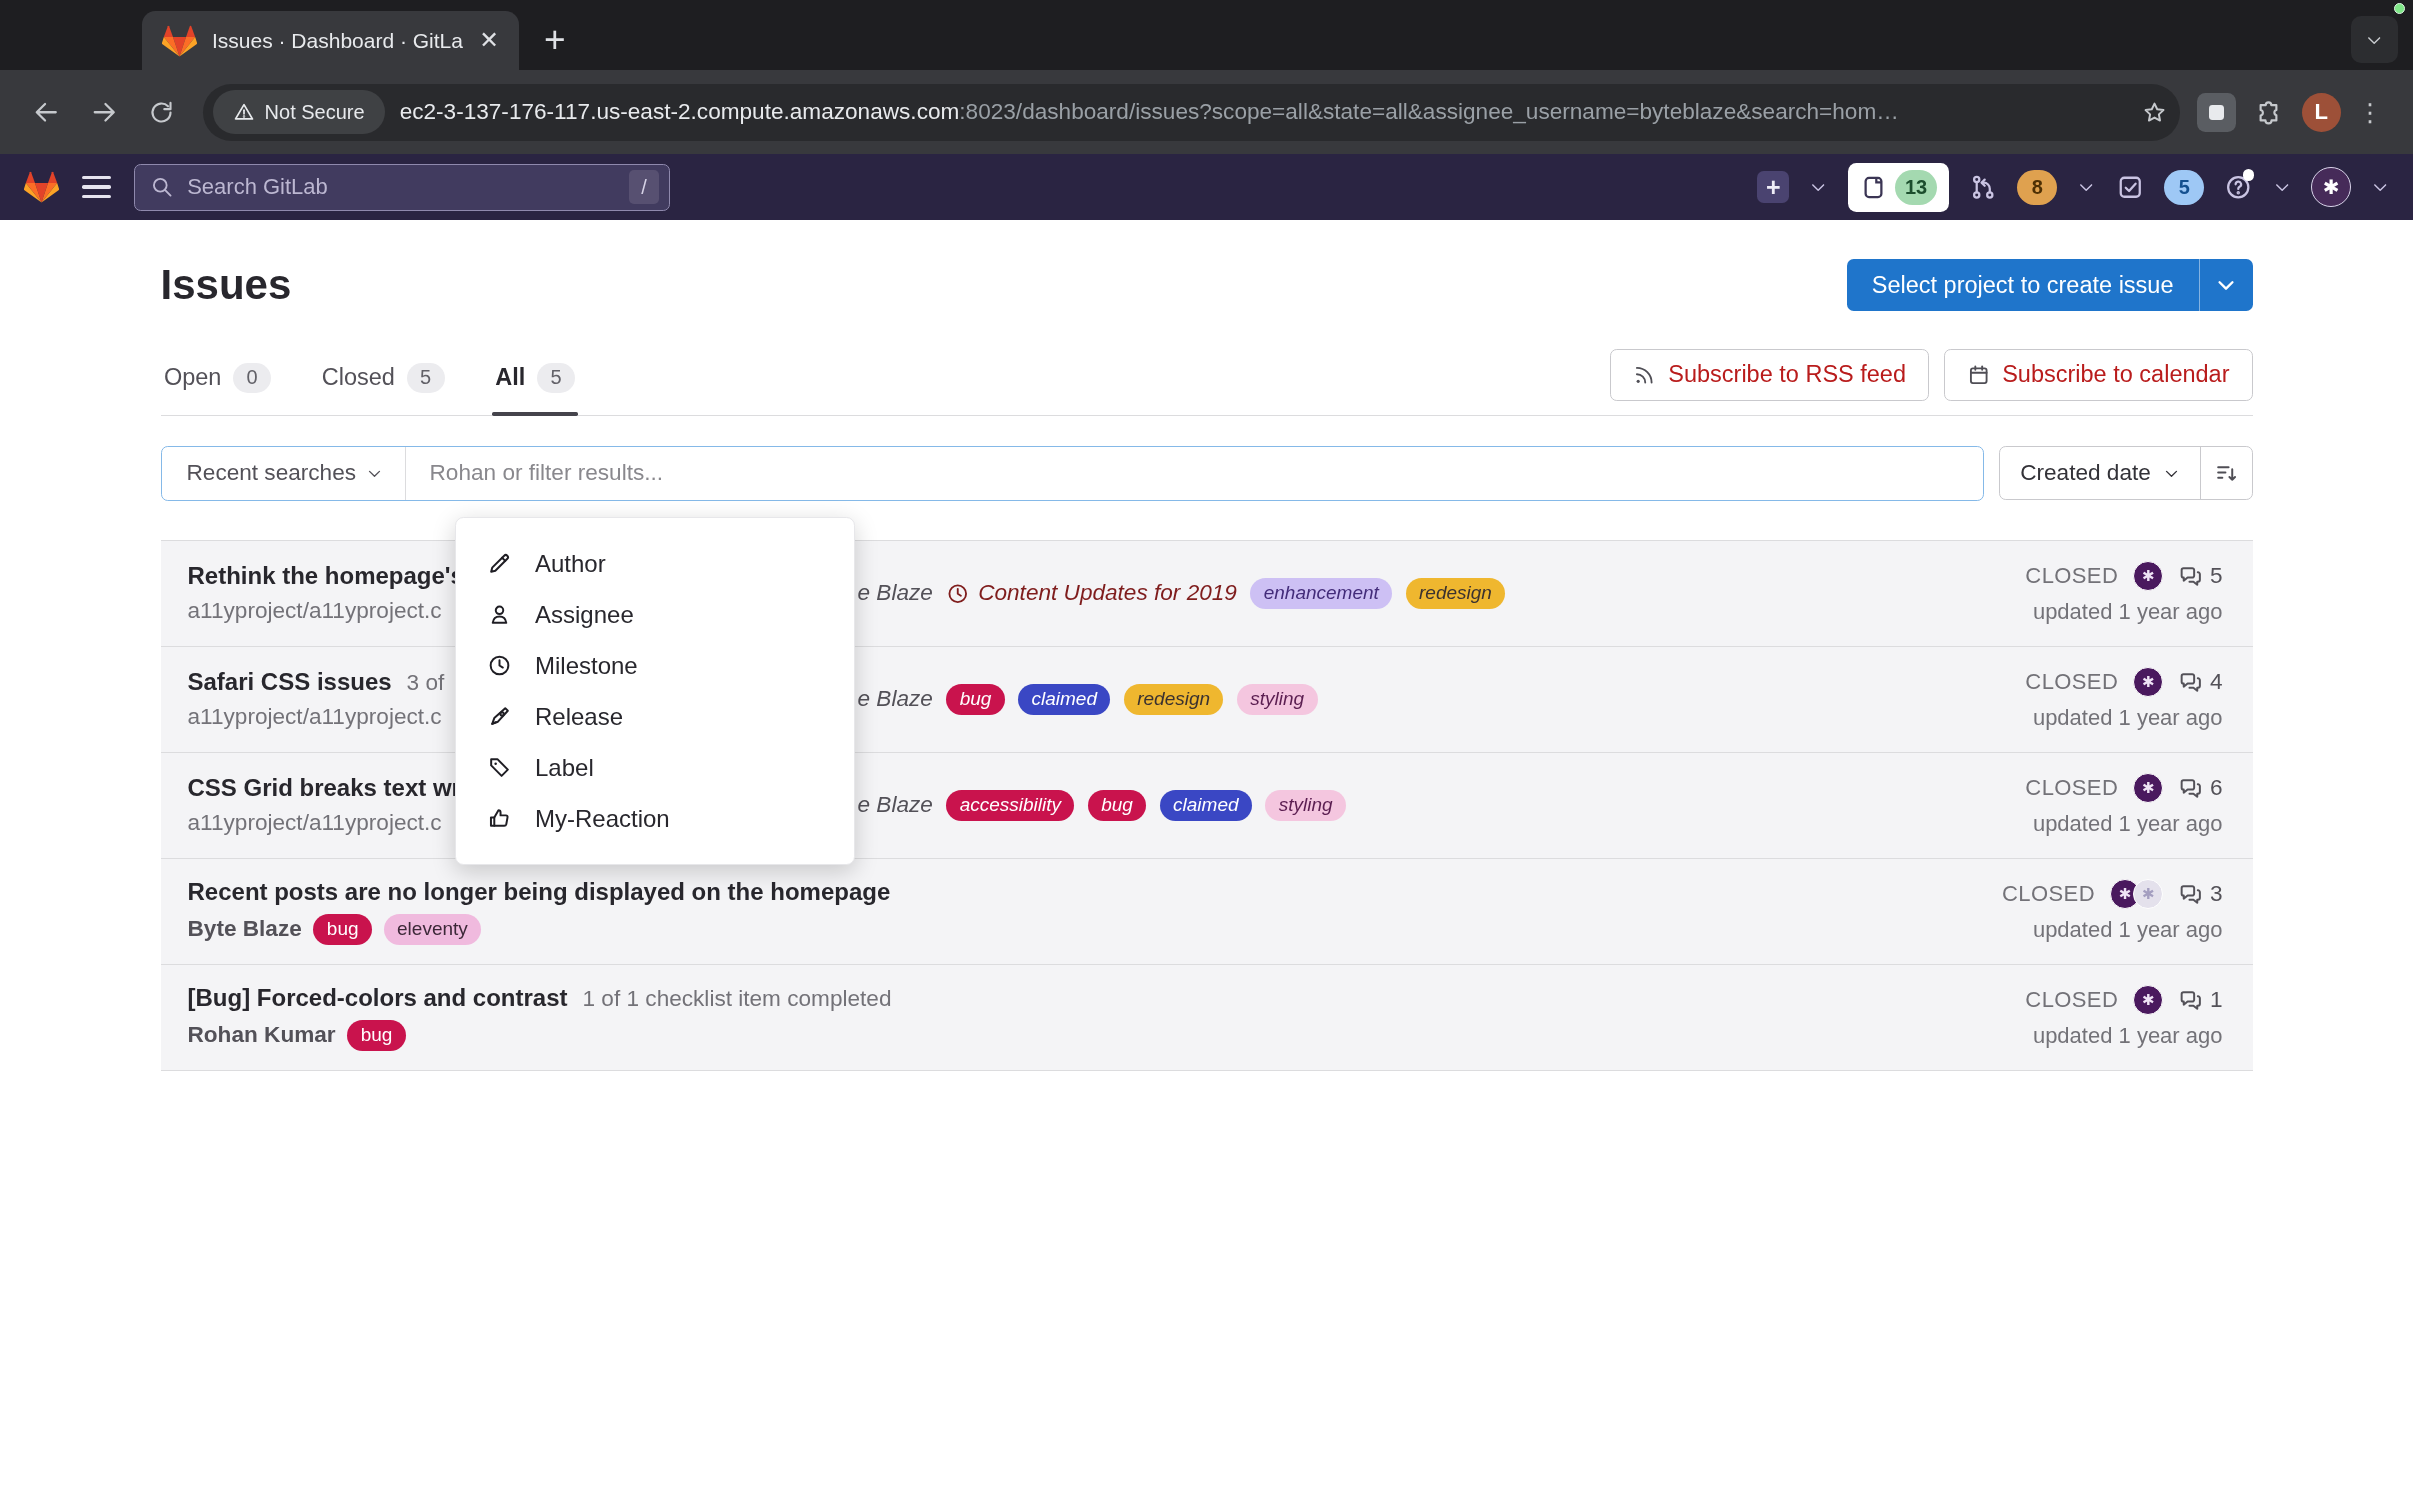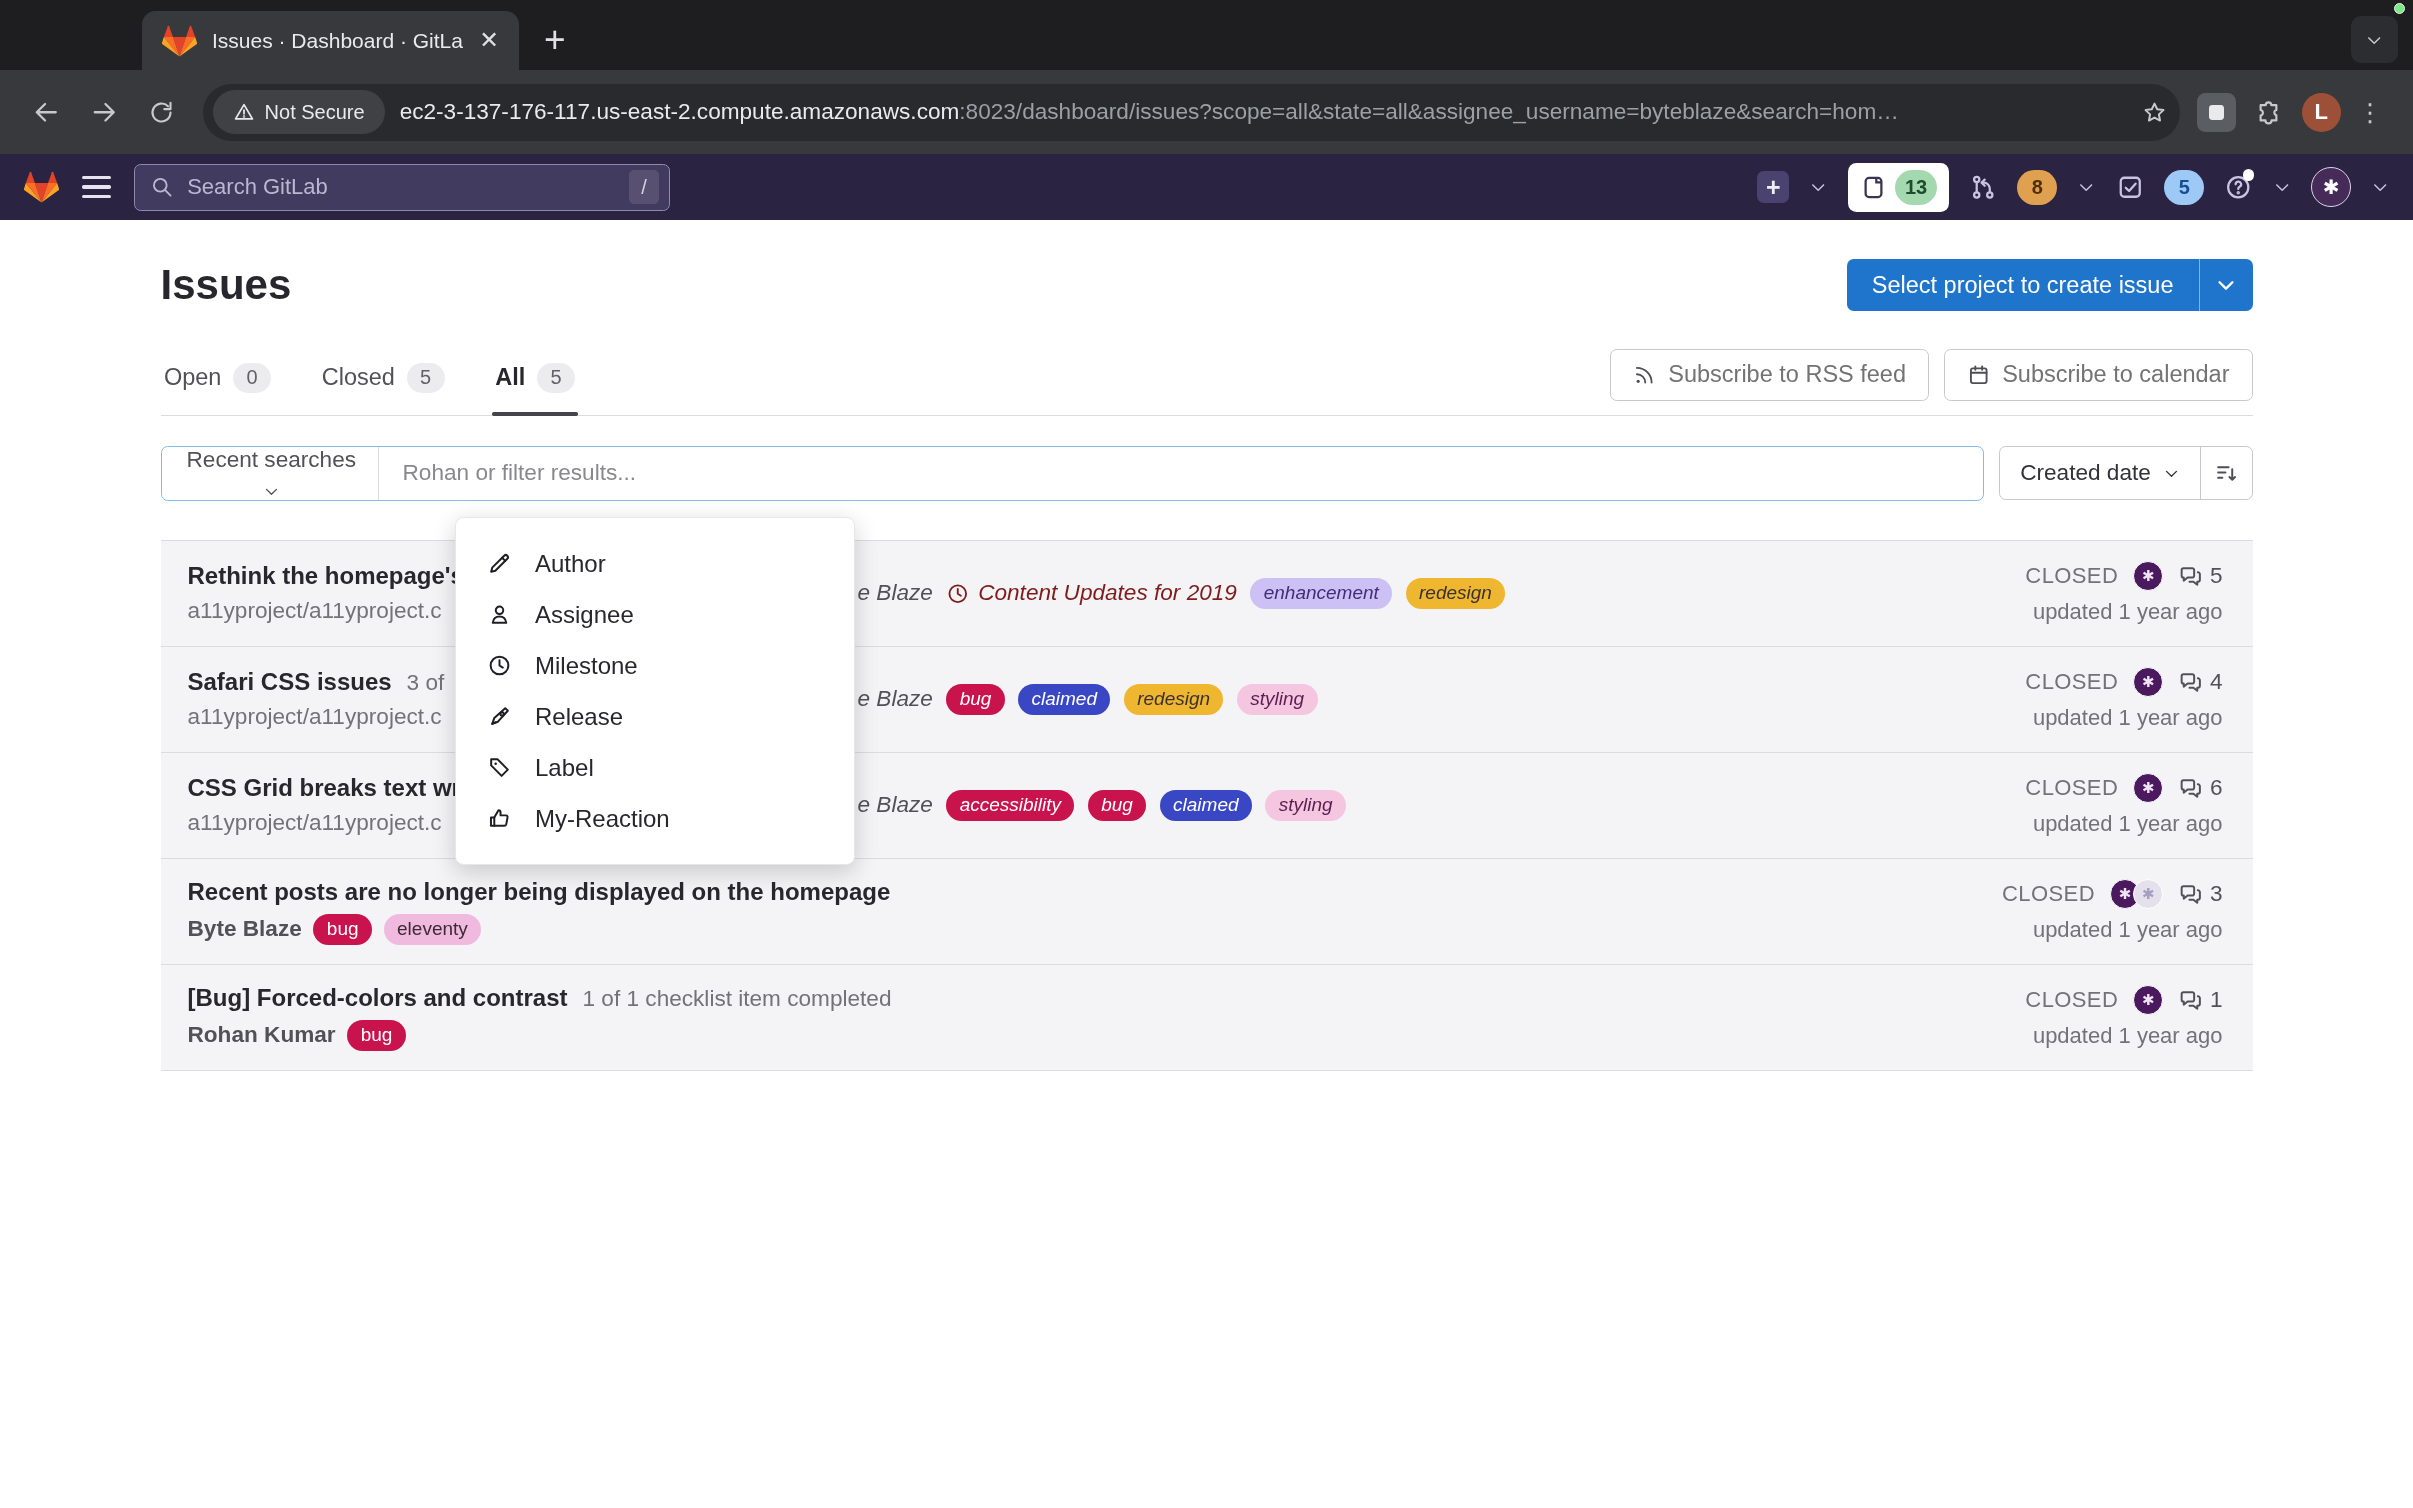--- a/index.html
+++ b/index.html
@@ -67,27 +67,27 @@
   .createbtn .caretseg{display:flex;align-items:center;justify-content:center;width:54px;border-left:0.8px solid rgba(255,255,255,.45);}
 
   .tabsrow{display:flex;align-items:center;margin-top:37px;border-bottom:0.8px solid #dcdcde;position:relative;}
   .statetabs{display:flex;gap:44px;}
   .statetab{display:flex;align-items:center;gap:11.7px;padding:15px 3.4px 22px;font-size:23.5px;color:#535158;position:relative;}
   .statetab.active{font-weight:700;color:#28272d;}
   .statetab.active::after{content:"";position:absolute;left:0;right:0;bottom:-0.8px;height:3.4px;background:#45444c;border-radius:1.7px;}
   .cntpill{background:#ececef;color:#626168;font-size:20px;border-radius:837px;padding:3.4px 13.4px;font-weight:400;}
   .tabsrow .rightbtns{margin-left:auto;display:flex;gap:15px;padding-bottom:13.4px;}
   .obtn{display:flex;align-items:center;gap:11.7px;height:52px;padding:0 22px;border:0.8px solid #c9c9cd;border-radius:6.7px;
-    background:#fff;font-size:23.5px;color:#737373;}
+    background:#fff;font-size:23.5px;color:#b91c1c;}
   .obtn .ic{display:flex;color:#4f4e55;}
 
   .filterrow{display:flex;align-items:center;margin-top:30px;gap:15px;}
   .searchctl{flex:1;height:55px;border:1.7px solid #85b9e8;border-radius:6.7px;background:#fff;display:flex;align-items:center;}
   .recentseg{display:flex;align-items:center;gap:10px;padding:0 22px 0 25px;font-size:22.6px;color:#535158;height:100%;
-    border-right:0.8px solid #dcdcde;flex-direction:column;}
+    border-right:0.8px solid #dcdcde;}
   .searchph{font-size:22.6px;color:#89888d;padding-left:23.5px;}
   .sortctl{display:flex;height:54px;border:0.8px solid #c9c9cd;border-radius:6.7px;overflow:hidden;background:#fff;}
   .sortctl .dateseg{display:flex;align-items:center;gap:11.7px;padding:0 20px;font-size:22.6px;color:#333238;}
   .sortctl .iconseg{display:flex;align-items:center;justify-content:center;width:52px;border-left:0.8px solid #c9c9cd;color:#4f4e55;}
 
   
   .issuelist{margin-top:39px;border-top:0.8px solid #dcdcde;}
   .issue-row{position:relative;height:106px;background:#f4f4f6;border-bottom:0.8px solid #dcdcde;
     display:flex;justify-content:space-between;padding:13.4px 30px 13.4px 27px;}
   .ileft{display:flex;flex-direction:column;justify-content:center;gap:8.4px;min-width:0;}

